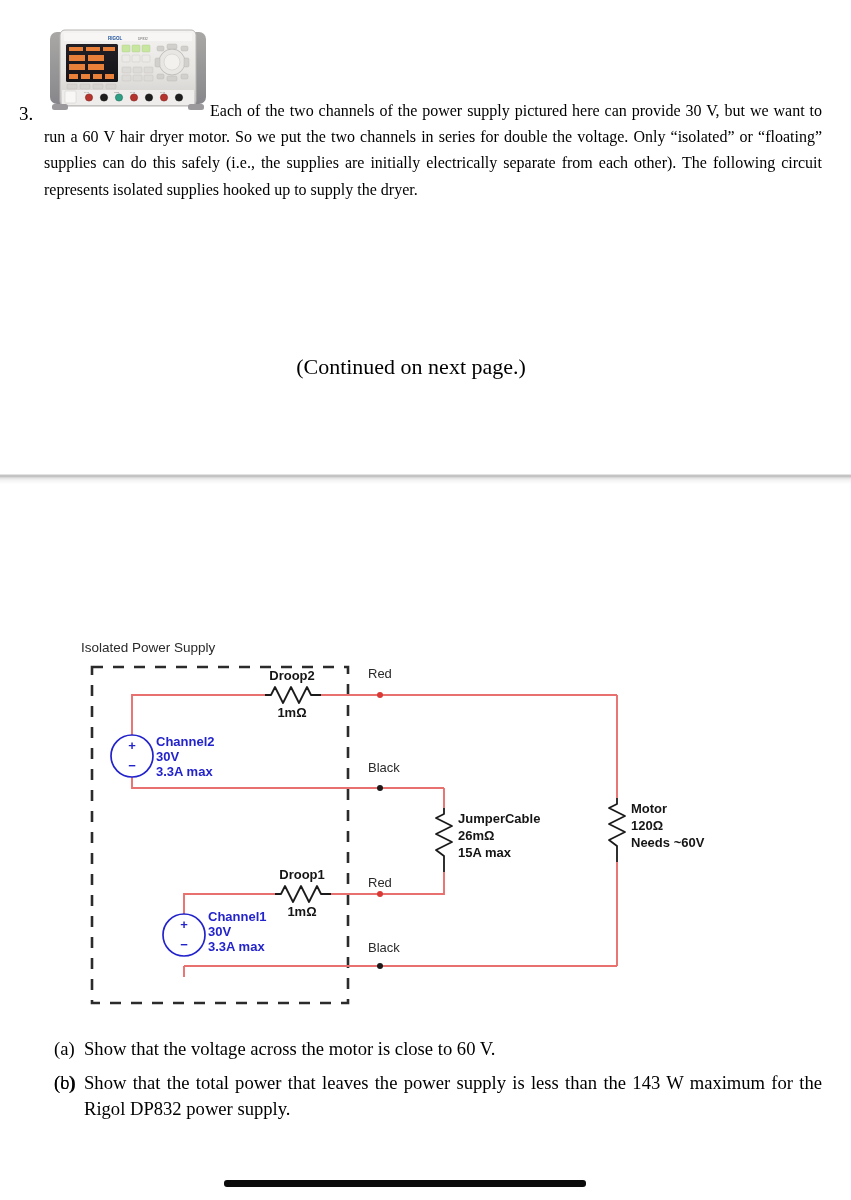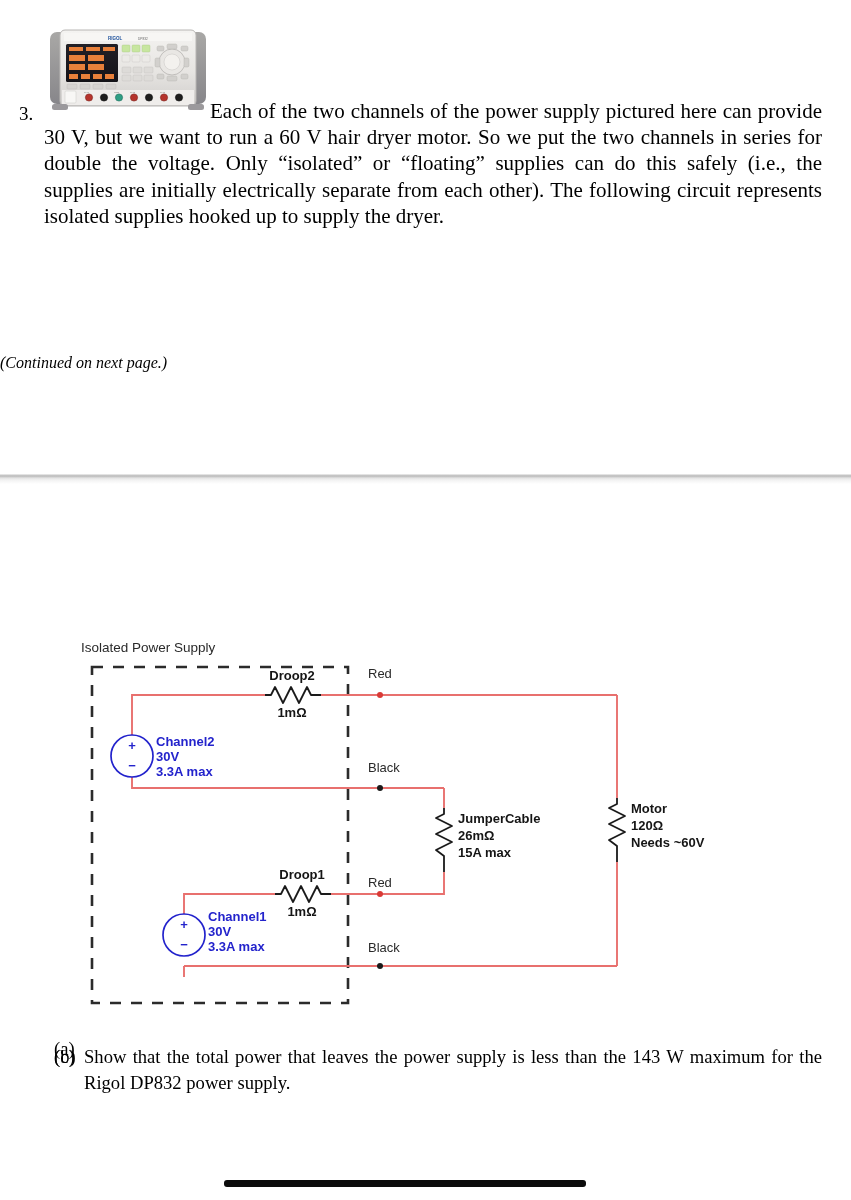--- a/index.html
+++ b/index.html
@@ -37,38 +37,37 @@
     left: 48px;
     top: 24px;
     width: 160px;
     height: 94px;
   }
   #problem-paragraph {
     position: absolute;
     left: 44px;
     top: 98px;
     width: 778px;
-    font-size: 21px;
+    font-size: 16px;
     line-height: 26.2px;
     text-align: justify;
     text-justify: inter-word;
   }
   #problem-paragraph .indent-shim {
     float: left;
     width: 166px;
     height: 1px;
   }
   #continued-note {
     position: absolute;
     left: 0;
     top: 354px;
     width: 822px;
-    text-align: left;
-    font-size: 16px;
-    font-style: italic;
+    text-align: center;
+    font-size: 22px;
   }
 
   
   #page-separator {
     position: absolute;
     left: 0;
     top: 470px;
     width: 851px;
     height: 14px;
     background: linear-gradient(to bottom,
@@ -344,20 +343,21 @@
     <path d="M 580 178 L 580 184 L 572 188 L 588 196 L 572 204 L 588 212 L 572 220 L 580 226 L 580 242" fill="none" stroke="#1a1a1a" stroke-width="1.8" stroke-linejoin="round"></path>
     <text class="lbl-blk-b" x="594" y="193">Motor</text>
     <text class="lbl-blk-b" x="594" y="210">120Ω</text>
     <text class="lbl-blk-b" x="594" y="227">Needs ~60V</text>
   </svg>
 </div>
 
 <div id="subquestions">
   <div class="subq">
     <span class="tag">(a)</span>
+    <span>Show that the voltage across the motor is close to 60 V.</span>
   </div>
   <div class="subq">
     <span class="tag">(b)</span>
   </div>
   <div class="subq">
     <span class="tag">(c)</span>
     <span>Show that the total power that leaves the power supply is less than the 143 W maximum for the Rigol DP832 power supply.</span>
   </div>
 </div>
 

